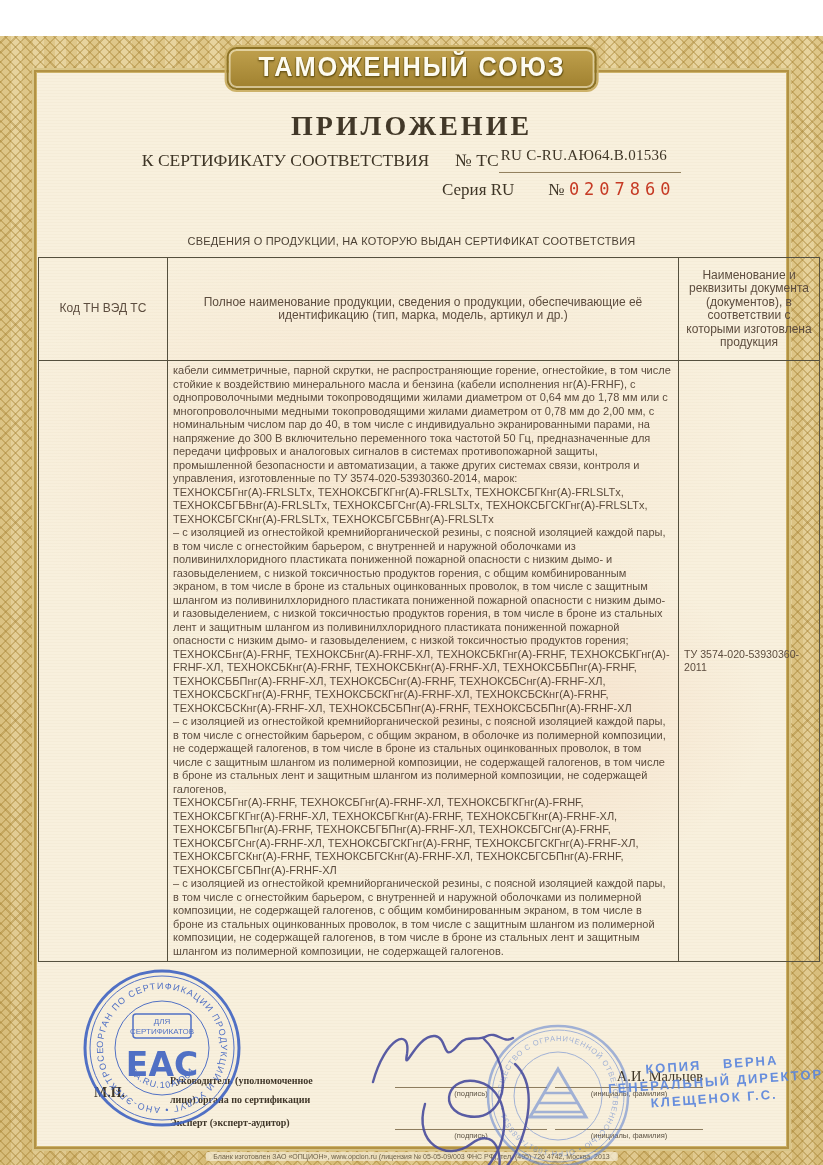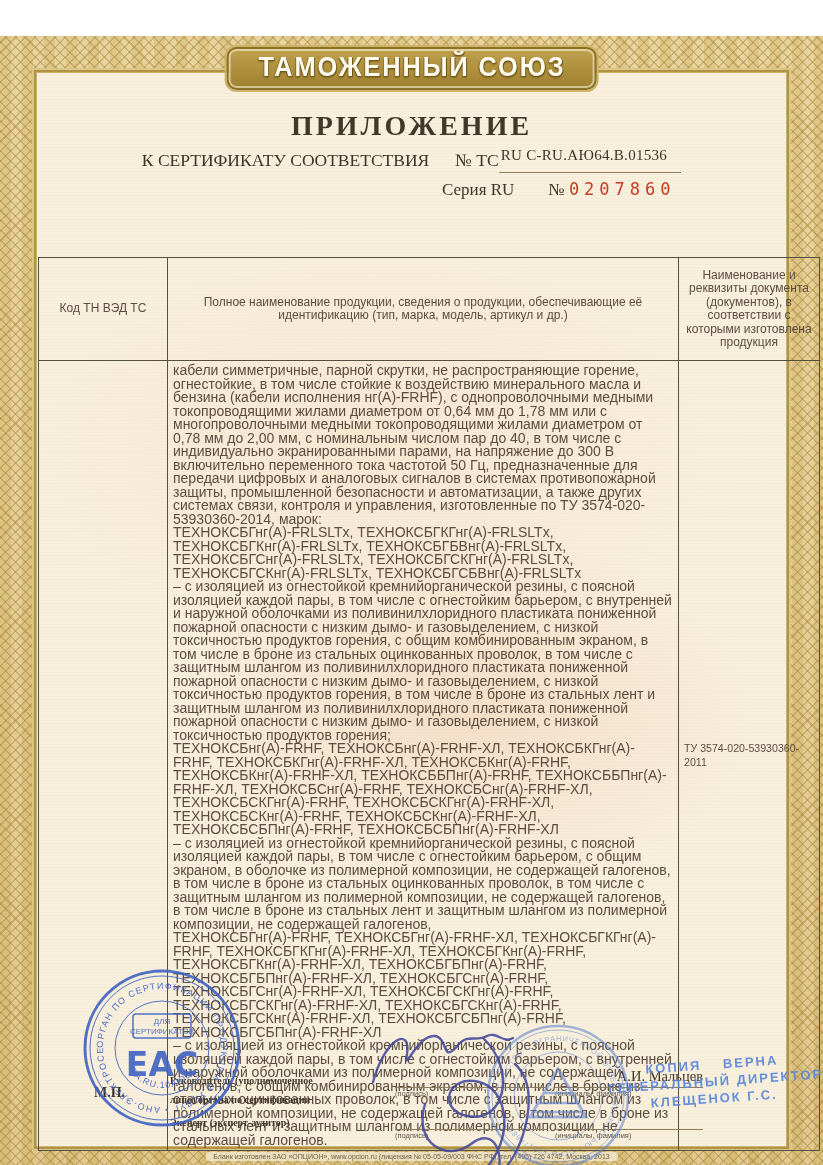--- a/index.html
+++ b/index.html
@@ -74,33 +74,33 @@
     font-family:"Liberation Sans",sans-serif; color:#5c4c3e;
   }
   table.products th, table.products td{
     border:1px solid #55503e; vertical-align:middle; padding:3px 5px;
   }
   th.c1{width:118px;} th.c2{width:500px;} th.c3{width:130px;}
   table.products th{
     font-weight:400; font-size:12px; line-height:13.5px; text-align:center; height:96px;
   }
   td.body-code{vertical-align:top; font-size:10.5px;}
-  td.body-desc{vertical-align:top; font-size:14px; line-height:13.5px; padding:3px 6px; height:585px;}
+  td.body-desc{vertical-align:top; font-size:11px; line-height:13.5px; padding:3px 6px; height:585px;}
   td.body-doc{vertical-align:top; font-size:10.6px; line-height:13.5px;}
   .para{margin:0 0 0 0;}
   
   .mp{position:absolute; left:94px; top:1049px; font-size:14px; font-weight:700; color:#3e3526; z-index:6;}
   .role{position:absolute; left:170px; width:235px; font-size:10px; font-weight:600; color:#40372a; line-height:19px; z-index:6;}
   .role1{top:1035px;} .role2{top:1077px;}
   .sig-line{position:absolute; height:1px; background:#8d7c5e; z-index:6;}
   .line-sign1{left:395px; top:1051px; width:152px;}
   .line-sign2{left:395px; top:1093px; width:152px;}
   .line-name1{left:555px; top:1051px; width:148px;}
   .line-name2{left:555px; top:1093px; width:148px;}
-  .caption{position:absolute; font-family:"Liberation Sans",sans-serif; font-size:7.5px; color:#5c5243; z-index:6; text-align:left;}
+  .caption{position:absolute; font-family:"Liberation Sans",sans-serif; font-size:7.5px; color:#5c5243; z-index:6; text-align:center;}
   .cap-sign1{left:395px; top:1053px; width:152px;}
   .cap-sign2{left:395px; top:1095px; width:152px;}
   .cap-name1{left:555px; top:1053px; width:148px;}
   .cap-name2{left:555px; top:1095px; width:148px;}
   .name{position:absolute; width:148px; text-align:right; font-size:14.5px; color:#3e3526; z-index:6;}
   .name1{left:555px; top:1032px;} .name2{left:555px; top:1128px;}
   
   .stamp-eac{position:absolute; left:80px; top:930px; z-index:7; opacity:.9;}
   .stamp-company{position:absolute; left:483px; top:985px; z-index:7; opacity:.55;}
   .stamp-copy{
@@ -133,20 +133,21 @@
   <div class="cert-line">
     <span>К СЕРТИФИКАТУ СООТВЕТСТВИЯ</span><span class="gap"></span><span>№ ТС</span><span class="cert-underline"><span class="cert-value">RU C-RU.АЮ64.В.01536</span></span>
   </div>
 
   <div class="series-line">
     <span>Серия</span>
     <span>RU</span><span class="gap"></span><span>№</span>
     <span class="blank-number">0207860</span>
   </div>
 
+  <div class="section-title">СВЕДЕНИЯ О ПРОДУКЦИИ, НА КОТОРУЮ ВЫДАН СЕРТИФИКАТ СООТВЕТСТВИЯ</div>
 
   <table class="products">
     <tbody>
         <tr>
       <th class="c1">Код ТН ВЭД ТС</th>
       <th class="c2">Полное наименование продукции, сведения о продукции, обеспечивающие её идентификацию (тип, марка, модель, артикул и др.)</th>
       <th class="c3">Наименование и реквизиты документа (документов), в соответствии с которыми изготовлена продукция</th>
     </tr>
     <tr>
       <td class="body-code"></td>

